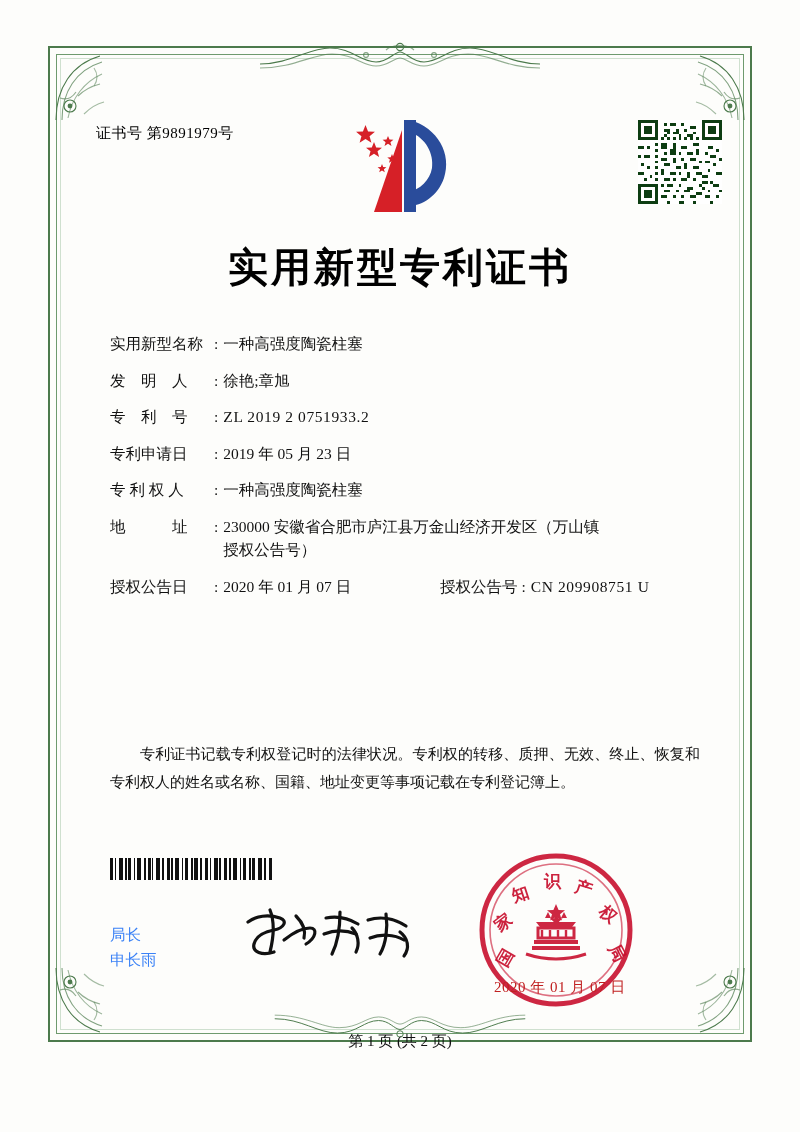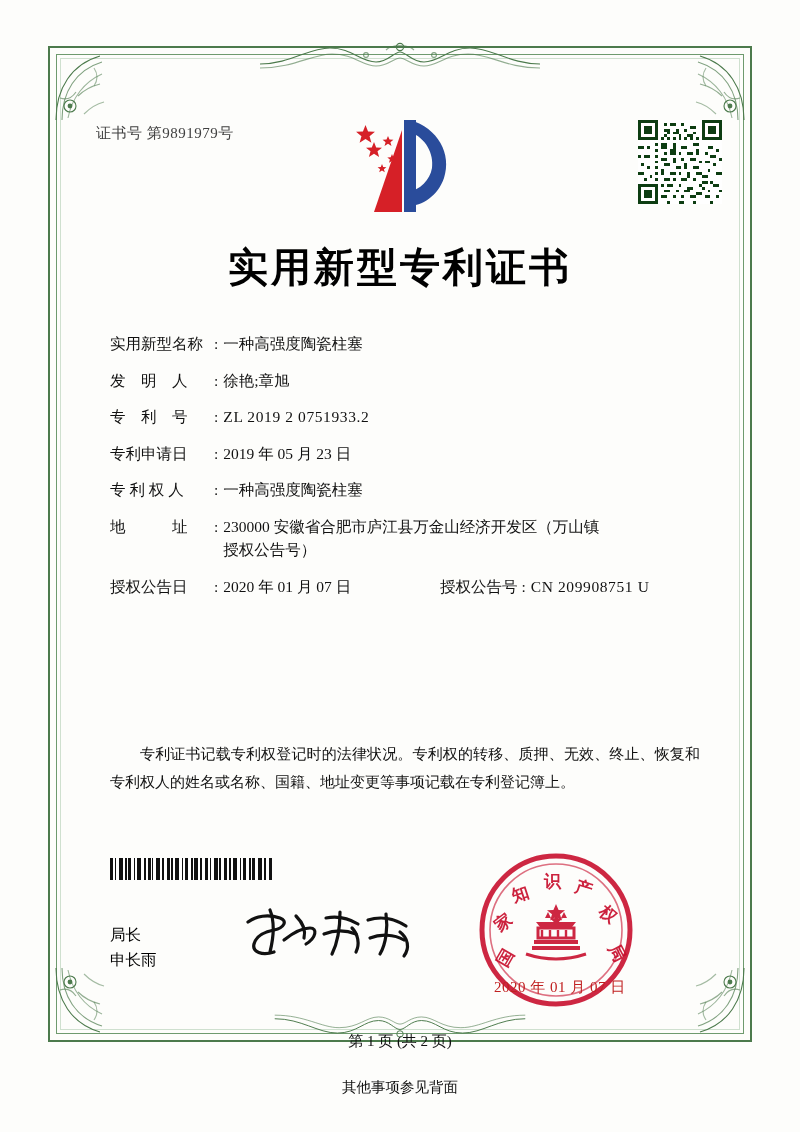--- a/index.html
+++ b/index.html
@@ -75,21 +75,21 @@
     transform: scaleY(-1);
   }
   .bottom-ornament svg { width:100%; height:100%; display:block; }
 
   
   .cert-no {
     position: absolute;
     left: 96px; top: 124px;
     font-size: 15px;
     letter-spacing: 0.5px;
-    color: #404040;
+    color: #000000;
   }
 
   .logo {
     position: absolute;
     left: 352px; top: 114px;
     width: 106px; height: 104px;
   }
   .logo svg { width:100%; height:100%; display:block; }
 
   
@@ -195,21 +195,21 @@
     align-items: stretch;
   }
   .barcode span { display:block; height: 100%; }
 
   
   .sig-label {
     position: absolute;
     left: 110px; top: 922px;
     font-size: 15.5px;
     line-height: 25px;
-    color: #000000;
+    color: #3b82f6;
   }
   .sig-hand {
     position: absolute;
     left: 240px; top: 902px;
     width: 180px; height: 64px;
     color: #111;
   }
   .sig-hand svg { width:100%; height:100%; display:block; }
 
   
@@ -556,15 +556,14 @@
         <path d="M60 72 h40 l-4 5 h-32 z" fill="#c8102e"></path>
         <path d="M72 62 l3 6 h-6 z M88 62 l3 6 h-6 z" fill="#c8102e"></path>
         <path d="M80 54 l2.6 6 6.4 .3 -5 4 1.8 6.2 -5.8 -3.5 -5.8 3.5 1.8 -6.2 -5 -4 6.4 -.3 Z" fill="#c8102e"></path>
         <path d="M50 104 q30 10 60 0" fill="none" stroke="#c8102e" stroke-width="3"></path>
       </g>
     </svg>
   </div>
   <div class="seal-date">2020 年 01 月 07 日</div>
 
   <div class="page-num">第 1 页 (共 2 页)</div>
-  <div class="footnote">其他事项参见背面</div>
 
 </div>
 
 </body></html>

